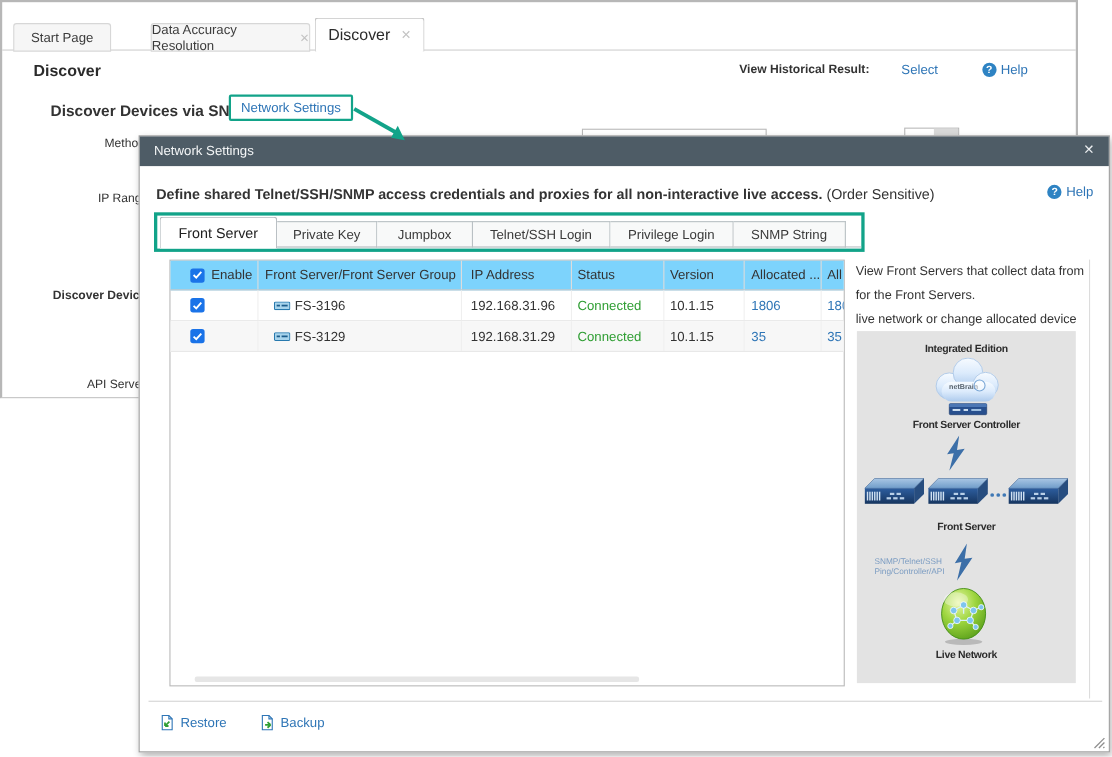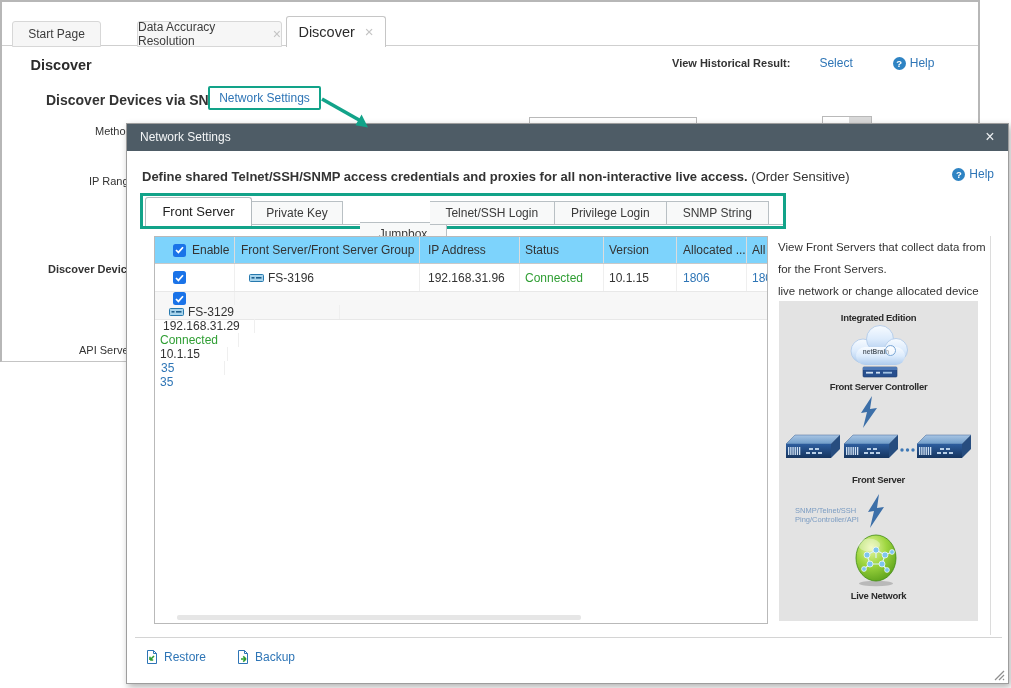--- a/index.html
+++ b/index.html
@@ -74,21 +74,21 @@
   .cell { display:flex; align-items:center; overflow:hidden; white-space:nowrap; flex:none; }
   .c0 { width:80px; padding-left:18px; }
   .c1 { width:185px; padding-left:14px; }
   .c2 { width:100px; padding-left:8px; }
   .c3 { width:84px; padding-left:5px; }
   .c4 { width:73px; padding-left:5px; }
   .c5 { width:70px; padding-left:6px; }
   .c6 { width:20px; padding-left:5px; border-right:none !important; }
   .trow { display:flex; height:28px; border-bottom:1px solid #e8e8e8; font-size:12px; }
   .trow .cell { border-right:1px solid #efefef; }
-  .trow.alt { background:#f7f7f7;flex-direction:column; }
+  .trow.alt { background:#f7f7f7; }
   .chk { width:13px; height:13px; border-radius:2.5px; background:#1a73e8; display:flex; align-items:center; justify-content:center; flex:none; }
   .chk svg { display:block; }
   .enable-lbl { margin-left:6px; }
   .fs-icon { margin-right:4px; flex:none; display:flex; }
   .status-ok { color:#2f9e33; }
   .blue { color:#2e75b6; }
   .hscroll { position:absolute; left:22px; bottom:3px; width:404px; height:5px; background:#e6e6e6; border-radius:2px; }
 
   
   .side-desc { position:absolute; left:651px; top:112px; width:228px; font-size:11.5px; color:#333; }
@@ -168,21 +168,21 @@
     </div>
     <div class="modal-help help-chip">
       <span class="help-q">?</span>
       <span>Help</span>
     </div>
 
     <div class="tabstrip">
       <div class="strip-base"></div>
       <div class="mtab active" style="left:2px;     width:107px;"><span>Front Server</span></div>
       <div class="mtab inactive" style="left:109px;   width:91px;"><span>Private Key</span></div>
-      <div class="mtab inactive" style="left:217px;   width:87px;margin-top:21px;"><span>Jumpbox</span></div>
+      <div class="mtab inactive" style="left:200px;   width:87px;"><span>Jumpbox</span></div>
       <div class="mtab inactive" style="left:287px;   width:124.5px;"><span>Telnet/SSH Login</span></div>
       <div class="mtab inactive" style="left:411.5px; width:112.5px;"><span>Privilege Login</span></div>
       <div class="mtab inactive" style="left:524px;   width:101.5px;"><span>SNMP String</span></div>
     </div>
 
     <div class="fs-table">
       <div class="thead">
         <div class="cell c0">
           <span class="chk">
               <svg width="9" height="8" viewBox="0 0 9 8">

